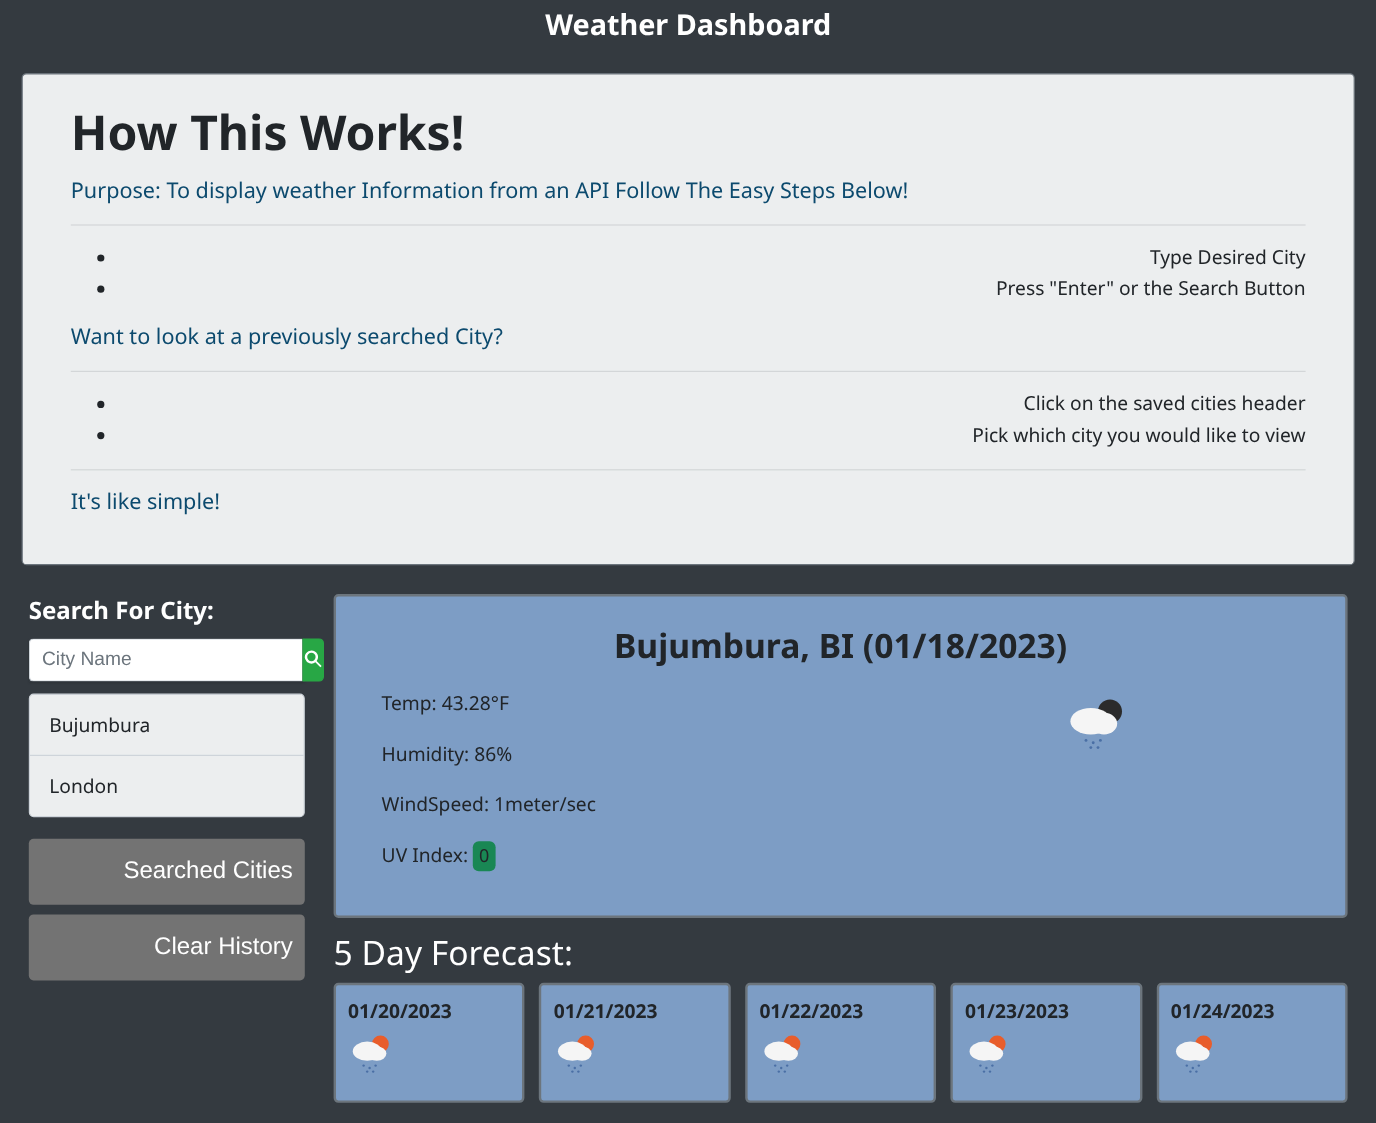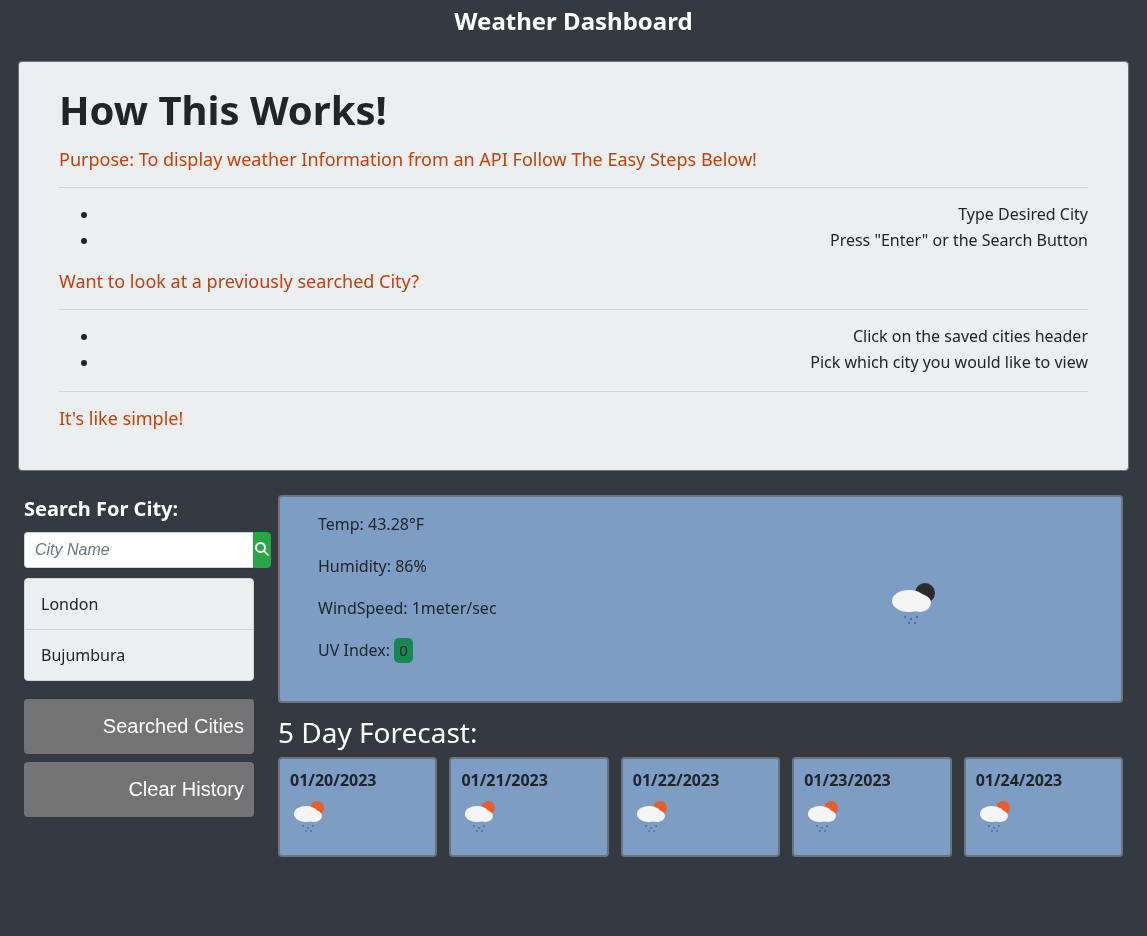--- a/index.html
+++ b/index.html
@@ -23,21 +23,21 @@
     margin: 6px 18px 24px;
     padding: 16px 40px 24px;
   }
   .card h2 {
     font-size: 40px;
     font-weight: 700;
     margin: 4px 0 10px;
     color: #212529;
   }
   .card .sub {
-    color: #c2410c;
+    color: #0c4a6e;
     font-size: 18px;
     font-weight: 400;
     margin: 10px 0 16px;
   }
   .hr {
     border: 0;
     border-top: 1px solid #d3d6d8;
     margin: 8px 0 14px;
   }
   .card ul {
@@ -73,21 +73,20 @@
   }
   .search-input {
     flex: 1;
     border: 1px solid #ced4da;
     border-right: none;
     border-radius: 4px 0 0 4px;
     padding: 8px 10px;
     font-size: 16px;
     color: #495057;
     background: #fff;
-    font-style: italic;
   }
   .search-input::placeholder { color: #6c757d; }
   .search-btn {
     background: #28a745;
     border: 1px solid #28a745;
     border-radius: 0 4px 4px 0;
     width: 42px;
     color: #fff;
     cursor: pointer;
     display: flex;
@@ -218,29 +217,30 @@
       <input class="search-input" type="text" placeholder="City Name" style="">
       <button class="search-btn">
         <span>
           <svg viewBox="0 0 16 16">
               <path d="M6.5 1a5.5 5.5 0 0 1 4.38 8.83l4.15 4.15-1.06 1.06-4.15-4.15A5.5 5.5 0 1 1 6.5 1zm0 2a3.5 3.5 0 1 0 0 7 3.5 3.5 0 0 0 0-7z"></path>
             </svg>
         </span>
       </button>
     </div>
     <div class="history-list">
+      <div class="history-item">Bujumbura</div>
       <div class="history-item">London</div>
-      <div class="history-item">Bujumbura</div>
     </div>
     <button class="btn-big">Searched Cities</button>
     <button class="btn-big">Clear History</button>
   </div>
 
   <div class="main">
     <div class="current">
+      <h3>Bujumbura, BI (01/18/2023)</h3>
       <div class="stats">
         <p>Temp: 43.28°F</p>
         <p>Humidity: 86%</p>
         <p>WindSpeed: 1meter/sec</p>
         <p><span>UV Index: </span><span class="uv-badge">0</span></p>
       </div>
       <span class="big-icon">
         <svg class="moonrain-svg" width="56" height="48" viewBox="0 0 56 48">
           <circle cx="40" cy="14" r="10" fill="#2b2b2b"></circle>
           <ellipse cx="24" cy="22" rx="17" ry="11" fill="#f5f5f5"></ellipse>

